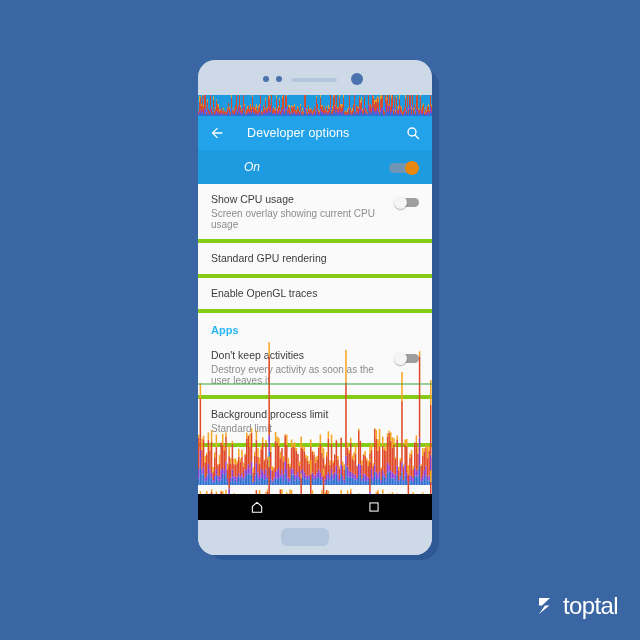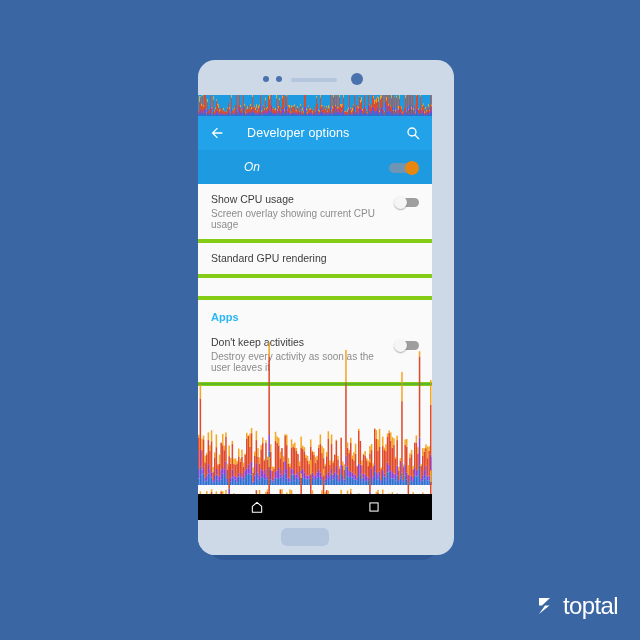--- a/index.html
+++ b/index.html
@@ -23,21 +23,21 @@
     width: 232px;
     height: 492px;
     background: #2f5896;
     border-radius: 18px;
     filter: blur(0.5px);
   }
   #phone {
     position: absolute;
     left: 198px;
     top: 60px;
-    width: 256px;
+    width: 234px;
     height: 495px;
     background: #ced9e8;
     border-radius: 17px;
     overflow: hidden;
   }
 
   
   #phone-top {
     position: relative;
     height: 35px;
@@ -310,33 +310,38 @@
           <div class="item-switch-track"></div>
           <div class="item-switch-thumb"></div>
         </div>
       </div>
 
       <div class="list-item">
         <div class="list-item-title">Standard GPU rendering</div>
       </div>
 
       <div class="list-item">
+        <div class="list-item-title">Enable OpenGL traces</div>
       </div>
 
       <div id="section-header-apps">Apps</div>
 
       <div class="list-item">
         <div class="list-item-title">Don't keep activities</div>
         <div class="list-item-subtitle">Destroy every activity as soon as the user leaves it</div>
         <div class="item-switch">
           <div class="item-switch-track"></div>
           <div class="item-switch-thumb"></div>
         </div>
       </div>
 
+      <div class="list-item">
+        <div class="list-item-title">Background process limit</div>
+        <div class="list-item-subtitle">Standard limit</div>
+      </div>
 
     </div>
 
     <div id="gpu-overlay">
       <svg width="234" height="425" viewBox="0 0 234 425">
         <g id="gpu-bars-top">
             <rect x="0.00" y="20.14" width="0.95" height="0.86" fill="#2f6fd0"></rect>
             <rect x="0.00" y="19.04" width="0.95" height="1.10" fill="#8b3fd6"></rect>
             <rect x="0.00" y="16.10" width="0.95" height="2.94" fill="#e04a28"></rect>
             <rect x="0.00" y="15.88" width="0.95" height="0.22" fill="#f5a623"></rect>

